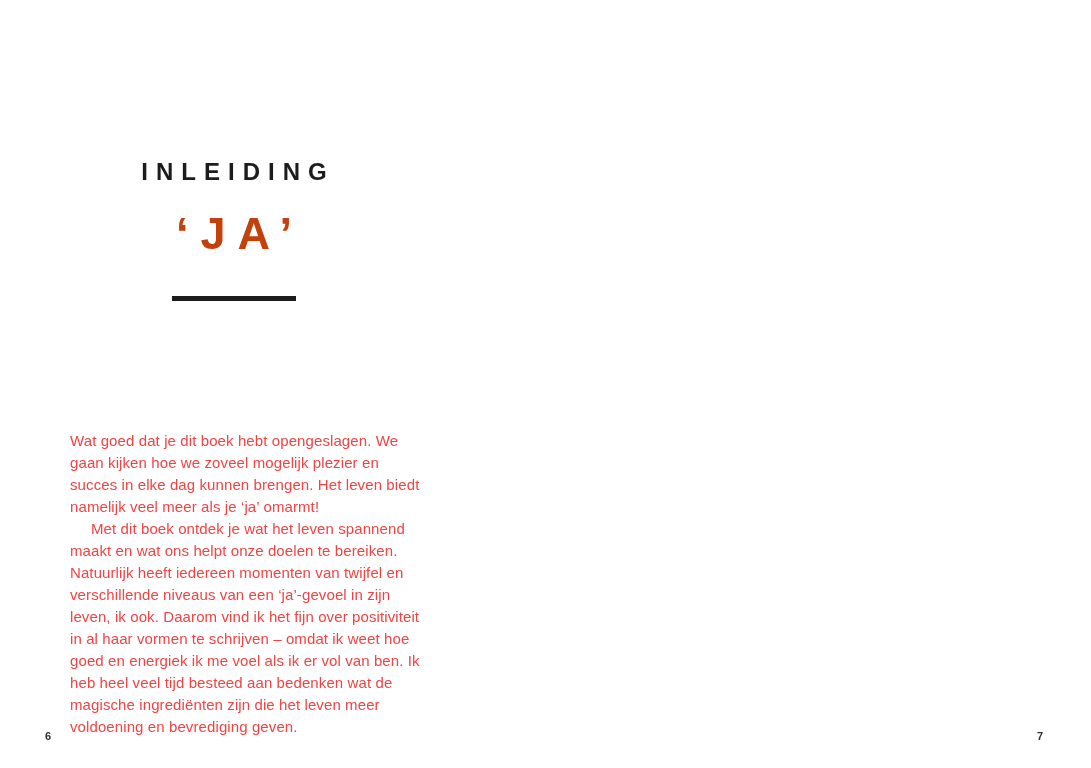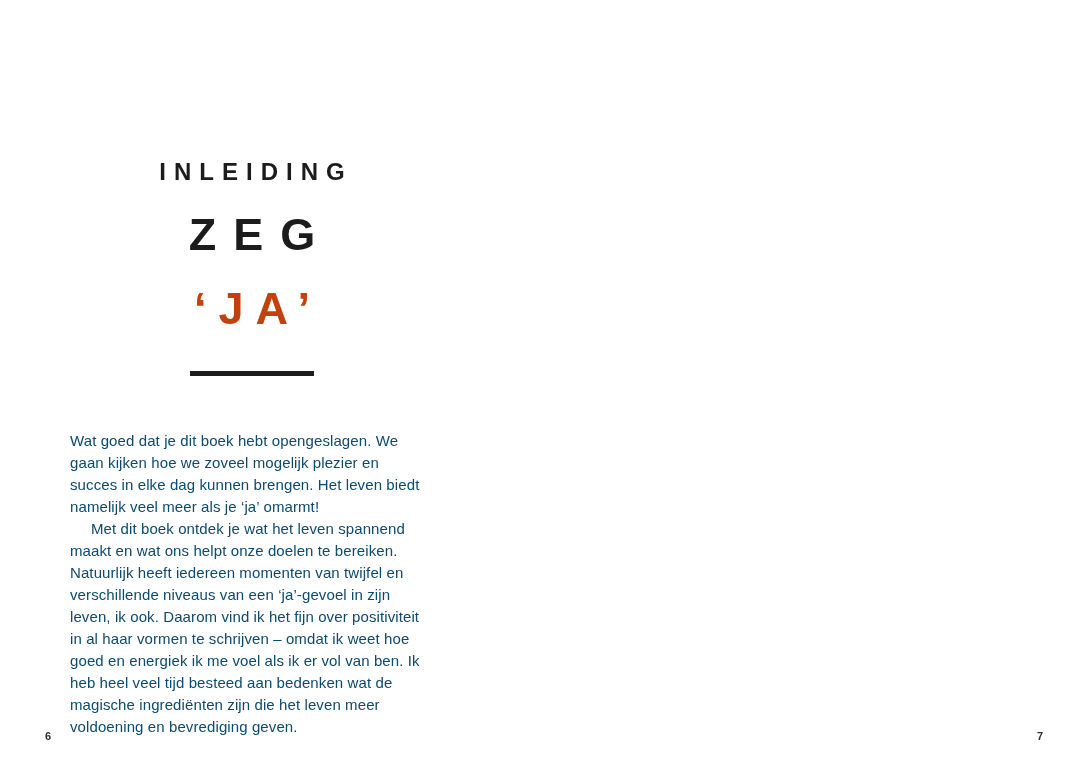--- a/index.html
+++ b/index.html
@@ -19,21 +19,21 @@
     position: absolute;
     top: 0;
     height: 100%;
   }
   .page-left  { left: 0;     width: 545px; }
   .page-right { left: 546px; width: 545px; }
 
   
   .chapter-header {
     position: absolute;
-    left: 76px;
+    left: 58px;
     top: 158px;
     width: 352px;
     text-align: center;
     color: #1c1c1c;
   }
   .kicker {
     font-size: 24px;
     font-weight: 700;
     letter-spacing: 8px;
     text-indent: 8px; 
@@ -62,21 +62,21 @@
     margin: 36px auto 0 auto;
   }
 
   
   .body-text {
     position: absolute;
     width: 356px;
     font-size: 15px;
     line-height: 22px;
     letter-spacing: 0.1px;
-    color: #0c4a6e;
+    color: #ef4444;
     text-align: left;
   }
   .body-text.left-col  { left: 70px;  top: 430px; }
 
   .para { margin: 0; }
   .para.indent { text-indent: 21px; }
 
   
   .page-number {
     position: absolute;
@@ -89,21 +89,20 @@
   .folio-right { right: 48px; }
 </style>
 </head>
 <body>
 
 <div class="spread">
 
   <div class="page page-left">
     <div class="chapter-header">
       <div class="kicker">INLEIDING</div>
-      <div class="title-line1">ZEG</div>
       <div class="title-line2">‘JA’</div>
       <div class="title-rule"></div>
     </div>
     <div class="body-text left-col">
         <p class="para"><span>Wat goed dat je dit boek hebt opengeslagen. We gaan kijken hoe we zoveel mogelijk plezier en succes in elke dag kunnen brengen. Het leven biedt namelijk veel meer als je ‘ja’ omarmt!</span></p>
         <p class="para indent"><span>Met dit boek ontdek je wat het leven spannend maakt en wat ons helpt onze doelen te bereiken. Natuurlijk heeft iedereen momenten van twijfel en verschillende niveaus van een ‘ja’-gevoel in zijn leven, ik ook. Daarom vind ik het fijn over positiviteit in al haar vormen te schrijven – omdat ik weet hoe goed en energiek ik me voel als ik er vol van ben. Ik heb heel veel tijd besteed aan bedenken wat de magische ingrediënten zijn die het leven meer voldoening en bevrediging geven.</span></p>
       </div>
     <div class="page-number folio-left">6</div>
   </div>
 

